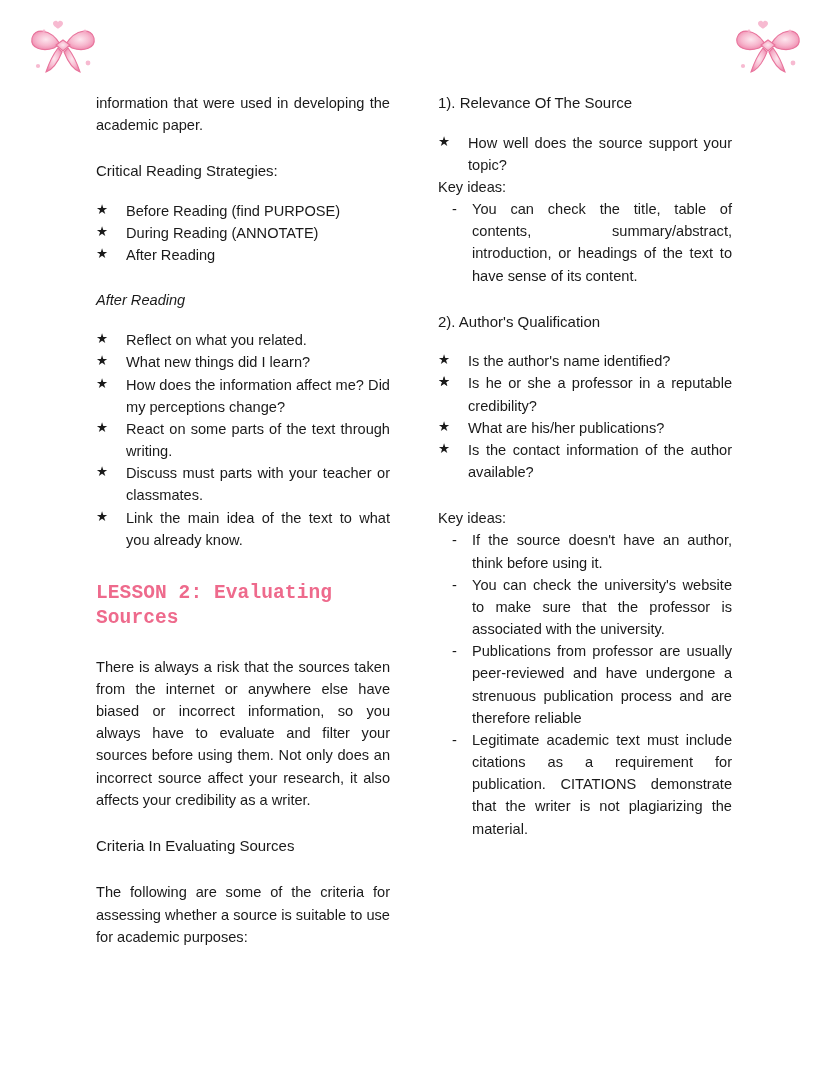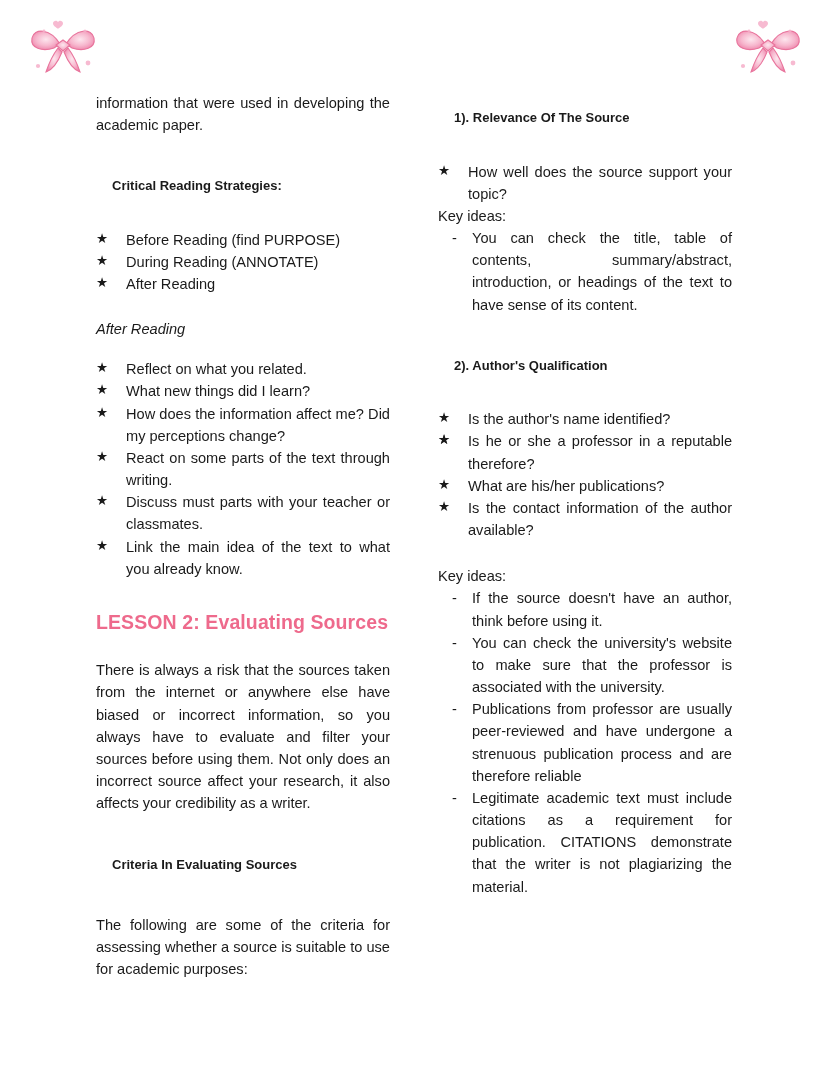--- a/index.html
+++ b/index.html
@@ -49,35 +49,35 @@
   
   .para {
     font-size: 14.6px;
     line-height: 1.52;
     text-align: justify;
     margin: 0;
     hyphens: none;
   }
 
   .h-bold {
-    font-size: 13px;
-    font-weight: bold;
+    font-size: 15px;
+    font-weight: normal;
     line-height: 1.5;
-    margin: 16px;
+    margin: 0;
     text-align: left;
   }
   .h-italic {
     font-size: 14.6px;
     font-style: italic;
     line-height: 1.5;
     margin: 0;
     text-align: left;
   }
   .lesson-title {
-    font-family: Liberation Sans, sans-serif;
+    font-family: Liberation Mono, monospace;
     font-weight: bold;
     font-size: 19.5px;
     line-height: 1.3;
     margin: 0;
     letter-spacing: .1px;
   }
   .plain-label {
     font-size: 14.6px;
     line-height: 1.52;
     margin: 0;
@@ -285,21 +285,21 @@
       <ul class="blist star indent-1">
         <li>
           <span class="mk">★</span>
           <span>Is the author's name identified?</span>
         </li>
         <li>
           <span class="mk">★</span>
         </li>
         <li>
           <span class="mk">★</span>
-          <span>Is he or she a professor in a reputable therefore?</span>
+          <span>Is he or she a professor in a reputable credibility?</span>
         </li>
         <li>
           <span class="mk">★</span>
           <span>What are his/her publications?</span>
         </li>
         <li>
           <span class="mk">★</span>
           <span>Is the contact information of the author available?</span>
         </li>
       </ul>

